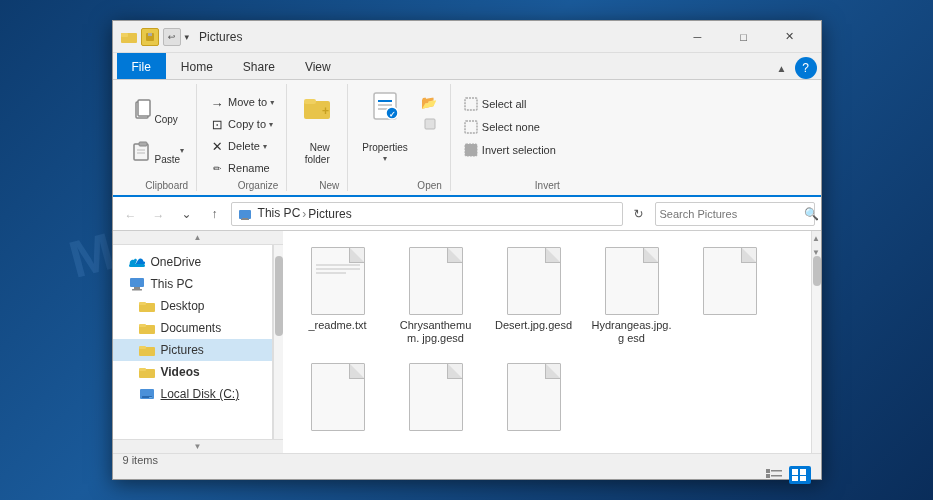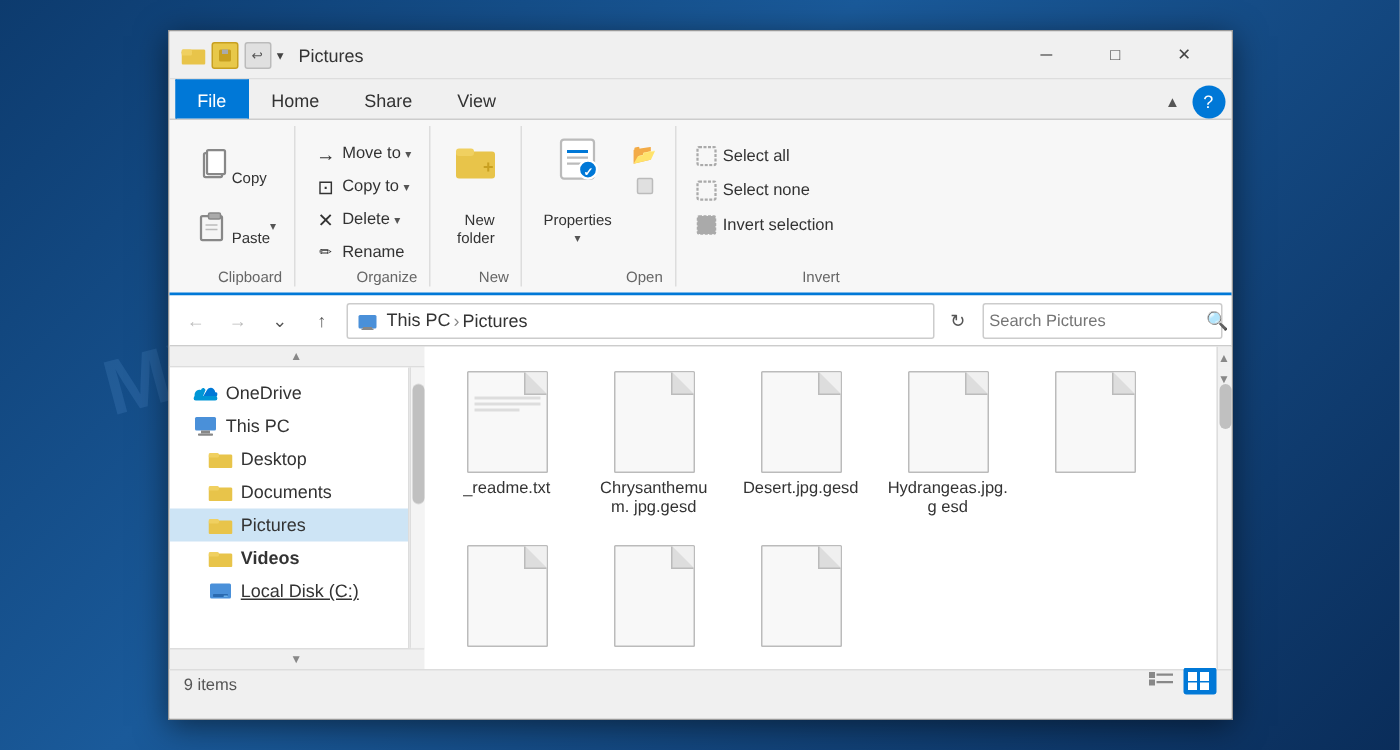--- a/index.html
+++ b/index.html
@@ -432,25 +432,26 @@
       height: 30px;
       position: absolute;
       top: 10px;
     }
     
     .status-bar {
       background: #f0f0f0;
       border-top: 1px solid #ddd;
       height: 26px;
       display: flex;
-      align-items: flex-end;
-      padding: 16px 10px;
+      align-items: flex-start;
+      padding: 0 10px;
       font-size: 11px;
       color: #555;
       flex-shrink: 0;
+      flex-direction: column;
     }
     .status-bar-right {
       margin-left: auto;
       display: flex;
       gap: 4px;
     }
     .view-btn {
       width: 22px;
       height: 18px;
       display: flex;

